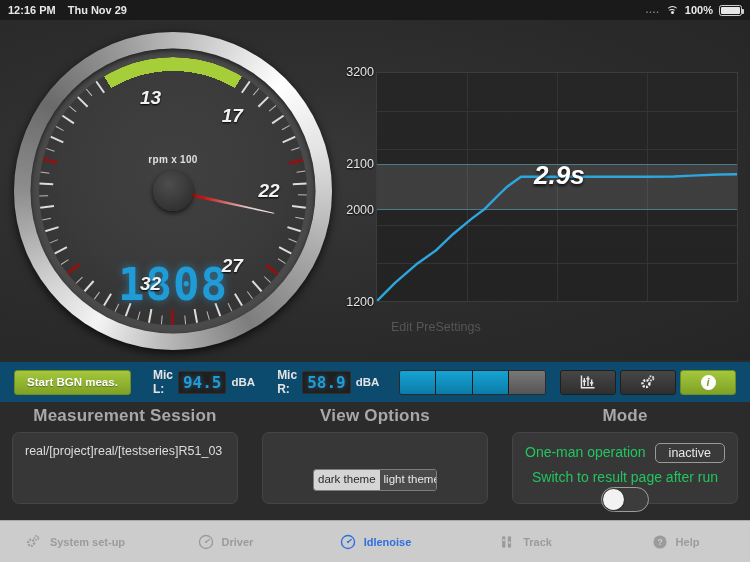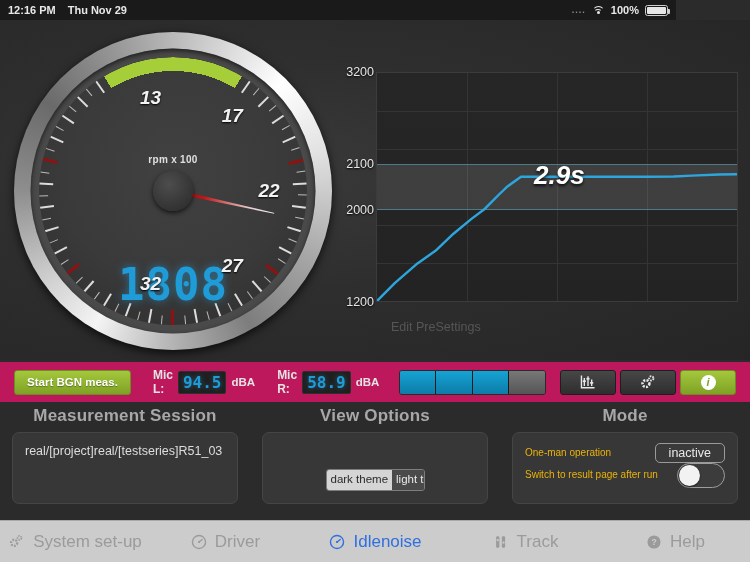--- a/index.html
+++ b/index.html
@@ -11,21 +11,21 @@
   }
   #app {
     position: relative;
     width: 750px; height: 562px;
     background: #2b2b2b;
   }
 
   
   .statusbar {
     position: absolute; top: 0; left: 0;
-    width: 676px; height: 20px;
+    width: 750px; height: 20px;
     background: #1a1a1a;
     display: flex; align-items: center;
     padding: 0 8px;
     color: #e8e8e8;
     font-size: 11px;
     font-weight: bold;
     z-index: 40;
   }
   .sb-left { display: flex; gap: 12px; align-items: center; }
   .sb-right { margin-left: auto; display: flex; gap: 6px; align-items: center; font-size: 11px;}
@@ -149,21 +149,21 @@
     z-index: 5;
   }
   .presettings {
     position:absolute; left: 53px; bottom: 20px;
     color:#565656; font-size:12.5px;
   }
 
   
   .toolbar {
     position:absolute; top: 362px; left: 0; width: 750px; height: 40px;
-    background: #be185d;
+    background: #0c4a6e;
     display:flex; align-items:center; gap:0; padding: 0 14px;
   }
   .btn-green {
     width: 145px; height: 25px; border-radius: 3px;
     background: linear-gradient(#a4c73d, #7fa226);
     border: 1px solid #6d8c21;
     color:#fff; font-size: 11.5px; font-weight: bold;
     display:flex; align-items:center; justify-content:center;
     text-shadow: 0 1px 1px rgba(0,0,0,.35);
   }
@@ -209,52 +209,52 @@
     text-align:center; color:#a8a8a8; font-size:17px; font-weight:bold;
     margin-bottom: 6px; letter-spacing: .2px;
   }
   .card {
     background:#373737; border:1px solid #454545; border-radius: 7px;
     height: 72px; padding: 10px 12px;
   }
   .sess-path { color:#ddd; font-size: 12.5px; line-height:1.4; }
   .theme-seg {
     display:flex; border:1px solid #7d7d7d; border-radius: 3px; overflow:hidden;
-    width: 99px; margin: 26px auto 0 auto;
+    width: 124px; margin: 26px auto 0 auto;
   }
   .theme-seg div {
     flex:1; text-align:center; font-size:11.5px; padding: 3px 4px; line-height:1.2;
     white-space: nowrap;
   }
   .theme-seg .sel { background:#d5d5d5; color:#2a2a2a; }
   .theme-seg .unsel { background:#4a4a4a; color:#e8e8e8; }
   .mode-row { display:flex; align-items:center; justify-content:space-between; }
-  .mode-row + .mode-row { margin-top: 0; }
-  .mode-lbl { color:#eab308; font-size:10px; line-height:1.25; }
+  .mode-row + .mode-row { margin-top: 6px; flex-direction: column; }
+  .mode-lbl { color:#22c55e; font-size:14px; line-height:1.25; }
   .pill {
     border:1px solid #9a9a9a; border-radius: 5px; color:#e9e9e9;
     font-size:12.5px; padding: 2px 13px; background:#3a3a3a;
   }
   .switch {
     width: 48px; height: 25px; border-radius: 13px;
     border:1px solid #9d9d9d; background:#3c3c3c; position:relative;
   }
   .switch .knob {
     position:absolute; left: 1px; top: 1px; width: 21px; height: 21px;
     border-radius: 50%; background:#f2f2f2; box-shadow:0 1px 2px rgba(0,0,0,.5);
   }
 
   
   .tabbar {
     position:absolute; bottom:0; left:0; width:750px; height:42px;
     background:#cccccc; border-top:1px solid #a9a9a9;
     display:flex; align-items:center;
   }
   .tab { flex:1; display:flex; align-items:center; justify-content:center; gap:7px; }
-  .tab .tlabel { font-size:17px; font-weight:normal; color:#9b9b9b; }
+  .tab .tlabel { font-size:11px; font-weight:bold; color:#9b9b9b; }
   .tab.active .tlabel { color:#2f6fe0; }
   .ticon { width:18px; height:18px; display:block; }
 </style>
 </head>
 <body>
 
 <div id="app">
 
   <div class="statusbar">
     <div class="sb-left">

